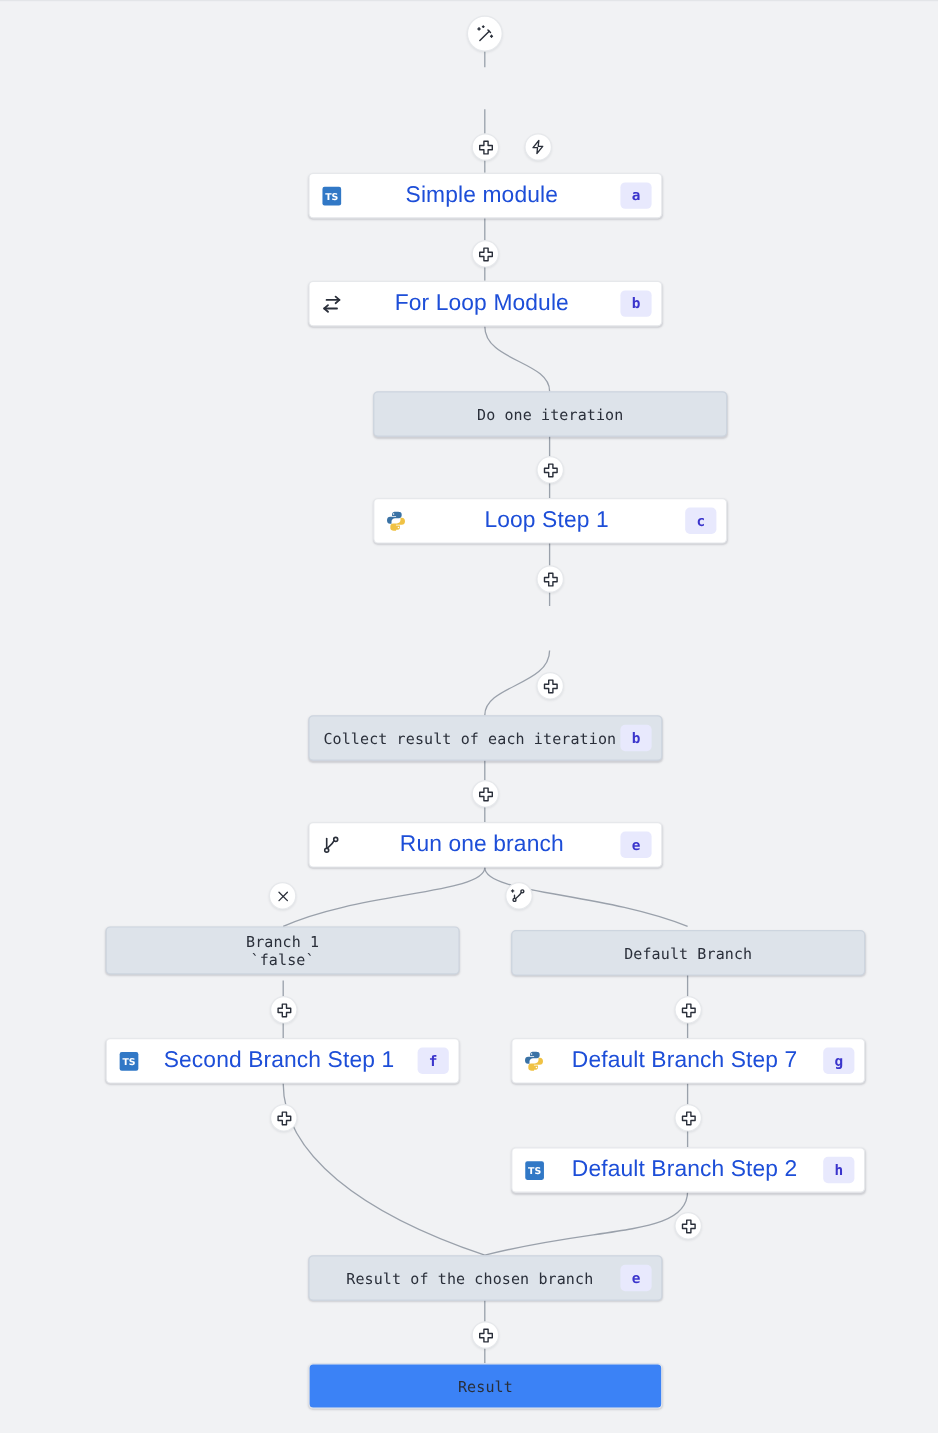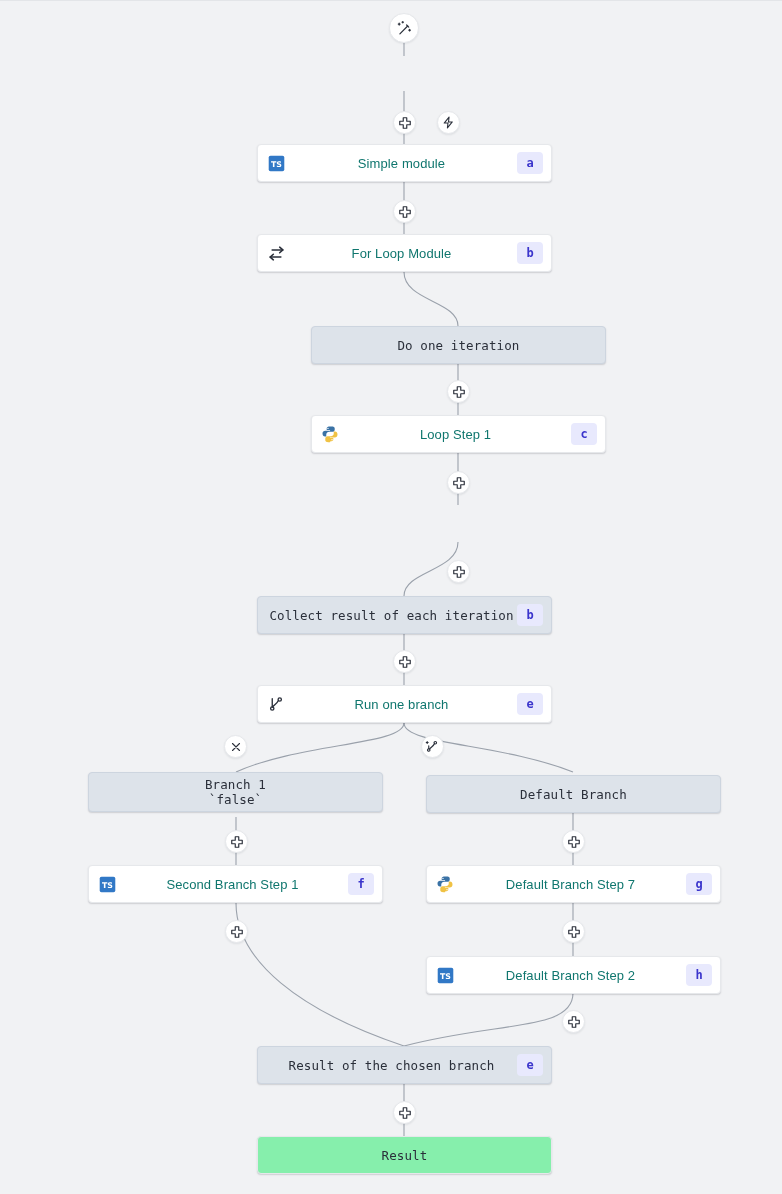--- a/index.html
+++ b/index.html
@@ -47,39 +47,39 @@
     background: #dde3ea;
     border: 1px solid #cdd5df;
     height: 38px;
     justify-content: center;
     padding: 0 10px;
   }
   .node.frame.tall {
     height: 40px;
   }
   .node.plain {
-    background: #86efac;
+    background: #3b82f6;
     border: 1px solid #e6e8eb;
     height: 38px;
     justify-content: center;
   }
 
   .node-icon {
     width: 20px;
     height: 20px;
     flex: 0 0 20px;
     display: flex;
     align-items: center;
     justify-content: center;
   }
   .node-label {
     flex: 1 1 auto;
     text-align: center;
-    font-size: 13px;
-    color: #0f766e;
+    font-size: 19px;
+    color: #1d4ed8;
     letter-spacing: 0.1px;
     white-space: pre;
   }
   .node.module .node-label {
     font-family: "Liberation Sans", sans-serif;
   }
   .node.frame .node-label,
   .node.plain .node-label {
     font-family: "DejaVu Sans Mono", monospace;
     font-size: 12.5px;

